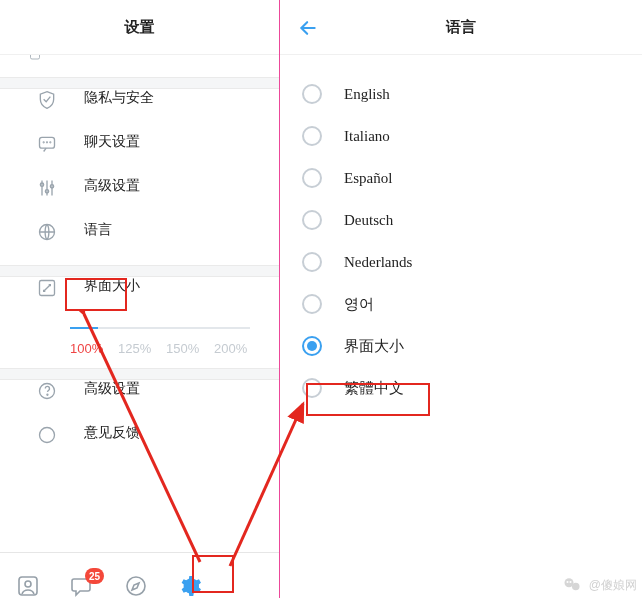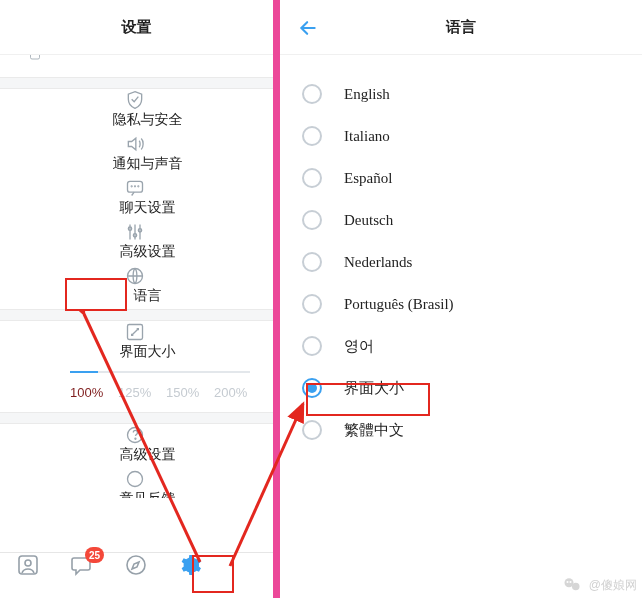--- a/index.html
+++ b/index.html
@@ -1,41 +1,41 @@
 <!DOCTYPE html>
 <html><head>
   <meta charset="utf-8">
   <style>
     * { box-sizing: border-box; margin: 0; padding: 0; }
     body { width: 643px; height: 598px; font-family: -apple-system, "Microsoft YaHei", sans-serif; background: #fff; position: relative; overflow: hidden; }
 
-    .left-panel { width: 280px; height: 598px; float: left; background: #fff; border-right: 7px solid #ec4899; display: flex; flex-direction: column; }
+    .left-panel { width: 280px; height: 598px; float: left; background: #fff; border-right: 1px solid #ec4899; display: flex; flex-direction: column; }
     .right-panel { width: 362px; height: 598px; float: left; background: #fff; }
 
     .panel-header { height: 55px; display: flex; align-items: center; justify-content: center; position: relative; border-bottom: 1px solid #f0f0f0; }
     .panel-title { font-size: 15px; font-weight: 600; color: #222; }
     .back-btn { position: absolute; left: 18px; top: 18px; width: 20px; height: 20px; cursor: pointer; color: #3aa0f0; }
 
     .settings-list { flex: 1; overflow: hidden; }
     .section-div { height: 12px; background: #f5f6f7; border-top: 1px solid #eaeaea; border-bottom: 1px solid #eaeaea; }
     .truncated-row { height: 22px; position: relative; }
     .truncated-row svg { position: absolute; left: 24px; top: 0px; }
 
-    .srow { display: flex; align-items: center; height: 44px; padding-left: 22px; cursor: pointer; color: #444; font-size: 14px; flex-direction: column; }
+    .srow { display: flex; height: 44px; padding-left: 36px; cursor: pointer; color: #444; font-size: 14px; }
     .srow .icon { width: 22px; height: 22px; margin-right: 26px; color: #9aa4ad; display: flex; align-items: center; justify-content: center; flex-shrink: 0; }
     .srow .label { color: #222; }
 
     .ui-scale { padding: 6px 0 12px 70px; font-size: 13px; }
     .scale-bar { width: 180px; height: 2px; background: #e3e7eb; margin-bottom: 12px; position: relative; }
     .scale-bar::before { content: ""; position: absolute; left: 0; width: 28px; height: 2px; background: #3aa0f0; }
     .scale-labels { display: flex; gap: 0; }
     .scale-labels span { width: 48px; color: #c5cbd1; }
-    .scale-labels span.active { color: #7f1d1d; font-weight: 500; }
-
-    .bottom-nav { height: 46px; border-top: 1px solid #e6e6e6; display: flex; align-items: flex-start; padding: 0 16px; gap: 30px; }
+    .scale-labels span.active { color: #ef4444; font-weight: 500; }
+
+    .bottom-nav { height: 46px; border-top: 1px solid #e6e6e6; display: flex; align-items: flex-end; padding: 0 16px; gap: 30px; }
     .bottom-nav .nav-icon { width: 24px; height: 24px; color: #96a0a9; position: relative; cursor: pointer; }
     .bottom-nav .nav-icon.active { color: #3aa0f0; }
     .badge { position: absolute; top: -6px; right: -10px; min-width: 18px; height: 16px; border-radius: 8px; background: #f4483a; color: #fff; font-size: 10px; display: flex; align-items: center; justify-content: center; padding: 0 4px; font-weight: 600; }
 
     .lang-list { padding: 18px 0 0 0; font-family: Liberation Serif, serif; }
     .lrow { display: flex; align-items: center; height: 42px; padding-left: 22px; cursor: pointer; }
     .radio { width: 20px; height: 20px; border-radius: 50%; border: 2px solid #c7ced5; margin-right: 22px; position: relative; flex-shrink: 0; }
     .radio.selected { border-color: #3aa0f0; }
     .radio.selected::after { content: ""; position: absolute; width: 10px; height: 10px; border-radius: 50%; background: #3aa0f0; top: 3px; left: 3px; }
     .lrow .llabel { font-size: 15px; color: #222; }
@@ -64,30 +64,20 @@
     <div class="section-div"></div>
 
     <div class="srow">
       <span class="icon">
         <svg viewBox="0 0 24 24" width="20" height="20" stroke="currentColor" stroke-width="1.6" fill="none">
             <path d="M12 2l8 3v6c0 5-3.5 9-8 11-4.5-2-8-6-8-11V5l8-3z"></path>
             <path d="M8 11l3 3 5-6"></path>
           </svg>
       </span>
       <span class="label">隐私与安全</span>
-    </div>
-    <div class="srow">
-      <span class="icon">
-        <svg viewBox="0 0 24 24" width="20" height="20" stroke="currentColor" stroke-width="1.6" fill="none">
-            <path d="M4 9h4l5-4v14l-5-4H4z"></path>
-            <path d="M17 8c1.5 1.5 1.5 6.5 0 8"></path>
-            <path d="M19.5 5.5c3 3 3 10 0 13"></path>
-          </svg>
-      </span>
-      <span class="label">通知与声音</span>
     </div>
     <div class="srow">
       <span class="icon">
         <svg viewBox="0 0 24 24" width="20" height="20" stroke="currentColor" stroke-width="1.6" fill="none">
             <rect x="3" y="4" width="18" height="13" rx="3"></rect>
             <path d="M8 21l3-4"></path>
             <circle cx="8" cy="10" r="0.5"></circle>
             <circle cx="12" cy="10" r="0.5"></circle>
             <circle cx="16" cy="10" r="0.5"></circle>
           </svg>
@@ -208,24 +198,20 @@
         <div class="radio"></div>
         <span class="llabel">Español</span>
       </div>
       <div class="lrow">
         <div class="radio"></div>
         <span class="llabel">Deutsch</span>
       </div>
       <div class="lrow">
         <div class="radio"></div>
         <span class="llabel">Nederlands</span>
-      </div>
-      <div class="lrow">
-        <div class="radio"></div>
-        <span class="llabel">Português (Brasil)</span>
       </div>
       <div class="lrow">
         <div class="radio"></div>
         <span class="llabel">영어</span>
       </div>
       <div class="lrow">
         <div class="radio selected"></div>
         <span class="llabel">界面大小</span>
       </div>
       <div class="lrow">

